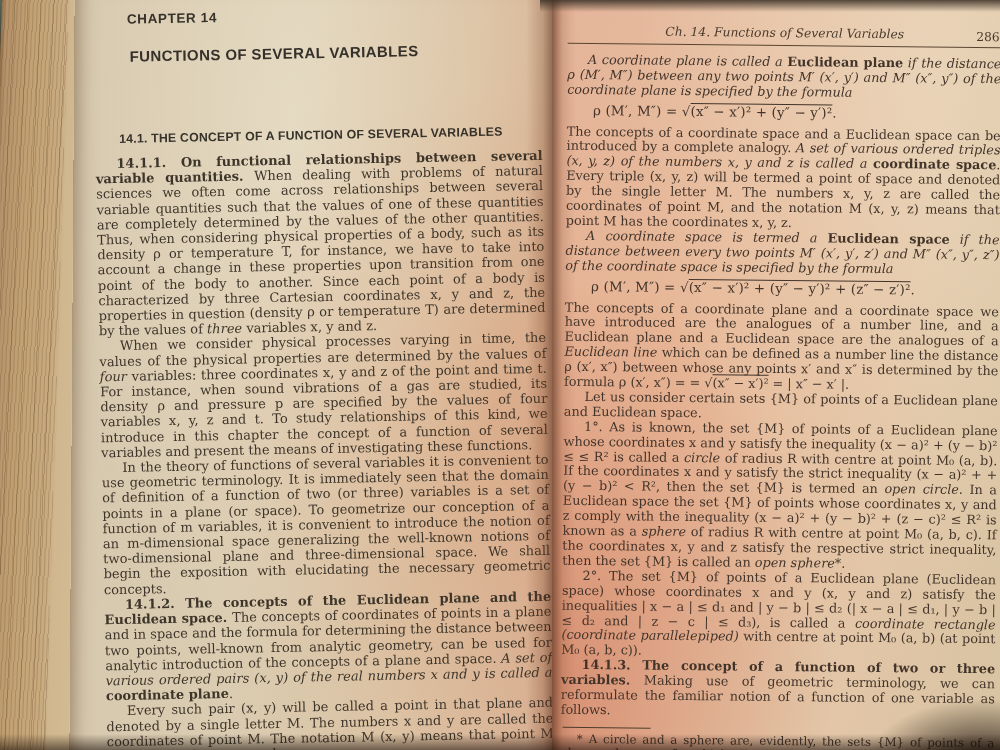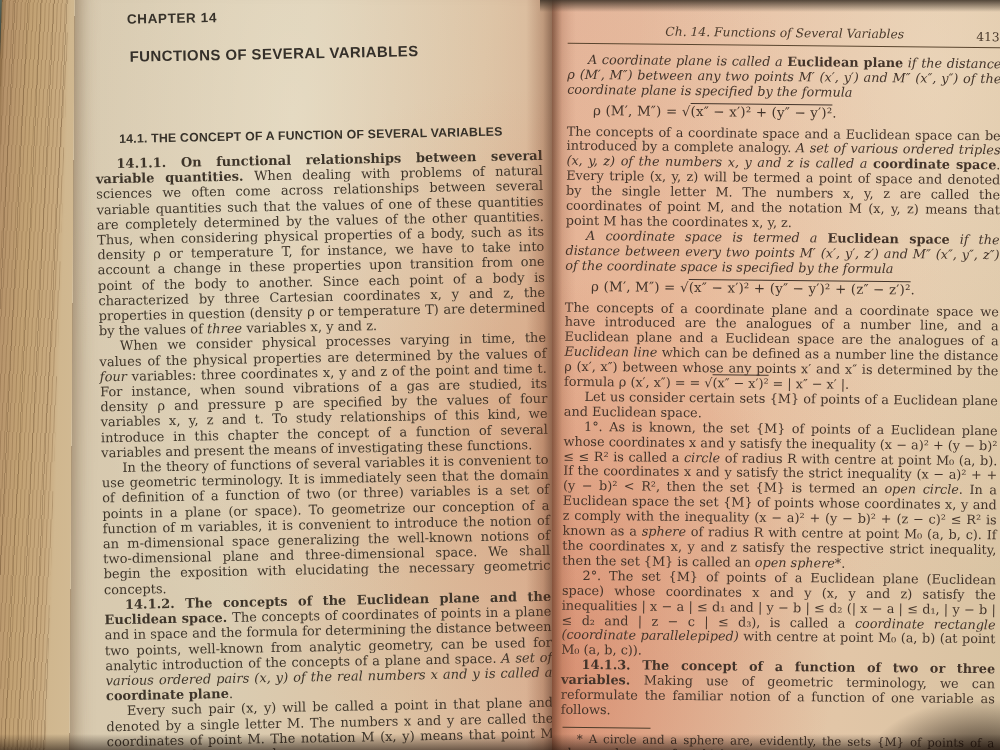--- a/index.html
+++ b/index.html
@@ -83,21 +83,21 @@
       <p class="para"><span class="seg-n">In the theory of functions of several variables it is convenient to use geometric terminology. It is immediately seen that the domain of definition of a function of two (or three) variables is a set of points in a plane (or space). To geometrize our conception of a function of m variables, it is convenient to introduce the notion of an m-dimensional space generalizing the well-known notions of two-dimensional plane and three-dimensional space. We shall begin the exposition with elucidating the necessary geometric concepts.</span></p>
       <p class="para"><span class="seg-b">14.1.2. The concepts of the Euclidean plane and the Euclidean space. </span><span class="seg-n">The concepts of coordinates of points in a plane and in space and the formula for determining the distance between two points, well-known from analytic geometry, can be used for analytic introduction of the concepts of a plane and space. </span><span class="seg-i">A set of various ordered pairs (x, y) of the real numbers x and y is called a </span><span class="seg-b">coordinate plane</span><span class="seg-n">.</span></p>
       <p class="para"><span class="seg-n">Every such pair (x, y) will be called a point in that plane and denoted by a single letter M. The numbers x and y are called the coordinates of point M. The notation M (x, y) means that point M has the coordinates x and y.</span></p>
     </div>
   </div>
 
   <div class="right-page">
     <div class="rtext">
       <div class="running-head">
         <span class="rh-title">Ch. 14. Functions of Several Variables</span>
-        <span class="rh-page">413</span>
+        <span class="rh-page">286</span>
       </div>
       <p class="para"><span class="seg-i">A coordinate plane is called a </span><span class="seg-b">Euclidean plane</span><span class="seg-i"> if the distance ρ (M′, M″) between any two points M′ (x′, y′) and M″ (x″, y″) of the coordinate plane is specified by the formula</span></p>
       <div class="formula"><span class="seg-n">ρ (M′, M″) = √</span><span class="seg-o">(x″ − x′)² + (y″ − y′)²</span><span class="seg-n">.</span></div>
       <p class="para noindent"><span class="seg-n">The concepts of a coordinate space and a Euclidean space can be introduced by a complete analogy. </span><span class="seg-i">A set of various ordered triples (x, y, z) of the numbers x, y and z is called a </span><span class="seg-b">coordinate space</span><span class="seg-n">. Every triple (x, y, z) will be termed a point of space and denoted by the single letter M. The numbers x, y, z are called the coordinates of point M, and the notation M (x, y, z) means that point M has the coordinates x, y, z.</span></p>
       <p class="para"><span class="seg-i">A coordinate space is termed a </span><span class="seg-b">Euclidean space</span><span class="seg-i"> if the distance between every two points M′ (x′, y′, z′) and M″ (x″, y″, z″) of the coordinate space is specified by the formula</span></p>
       <div class="formula"><span class="seg-n">ρ (M′, M″) = √</span><span class="seg-o">(x″ − x′)² + (y″ − y′)² + (z″ − z′)²</span><span class="seg-n">.</span></div>
       <p class="para noindent"><span class="seg-n">The concepts of a coordinate plane and a coordinate space we have introduced are the analogues of a number line, and a Euclidean plane and a Euclidean space are the analogues of a </span><span class="seg-i">Euclidean line</span><span class="seg-n"> which can be defined as a number line the distance ρ (x′, x″) between whose any points x′ and x″ is determined by the formula ρ (x′, x″) = = √</span><span class="seg-o">(x″ − x′)²</span><span class="seg-n"> = | x″ − x′ |.</span></p>
       <p class="para"><span class="seg-n">Let us consider certain sets {M} of points of a Euclidean plane and Euclidean space.</span></p>
       <p class="para"><span class="seg-n">1°. As is known, the set {M} of points of a Euclidean plane whose coordinates x and y satisfy the inequality (x − a)² + (y − b)² ≤ ≤ R² is called a </span><span class="seg-i">circle</span><span class="seg-n"> of radius R with centre at point M₀ (a, b). If the coordinates x and y satisfy the strict inequality (x − a)² + + (y − b)² &lt; R², then the set {M} is termed an </span><span class="seg-i">open circle</span><span class="seg-n">. In a Euclidean space the set {M} of points whose coordinates x, y and z comply with the inequality (x − a)² + (y − b)² + (z − c)² ≤ R² is known as a </span><span class="seg-i">sphere</span><span class="seg-n"> of radius R with centre at point M₀ (a, b, c). If the coordinates x, y and z satisfy the respective strict inequality, then the set {M} is called an </span><span class="seg-i">open sphere*</span><span class="seg-n">.</span></p>
       <p class="para"><span class="seg-n">2°. The set {M} of points of a Euclidean plane (Euclidean space) whose coordinates x and y (x, y and z) satisfy the inequalities | x − a | ≤ d₁ and | y − b | ≤ d₂ (| x − a | ≤ d₁, | y − b | ≤ d₂ and | z − c | ≤ d₃), is called a </span><span class="seg-i">coordinate rectangle (coordinate parallelepiped)</span><span class="seg-n"> with centre at point M₀ (a, b) (at point M₀ (a, b, c)).</span></p>

